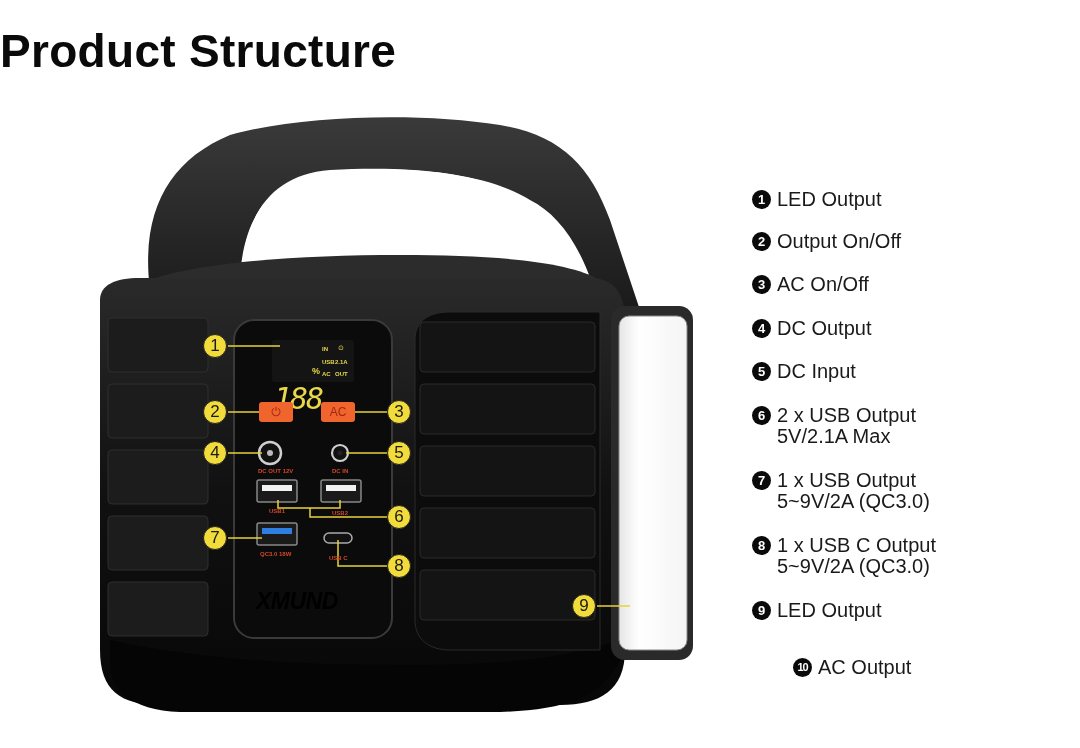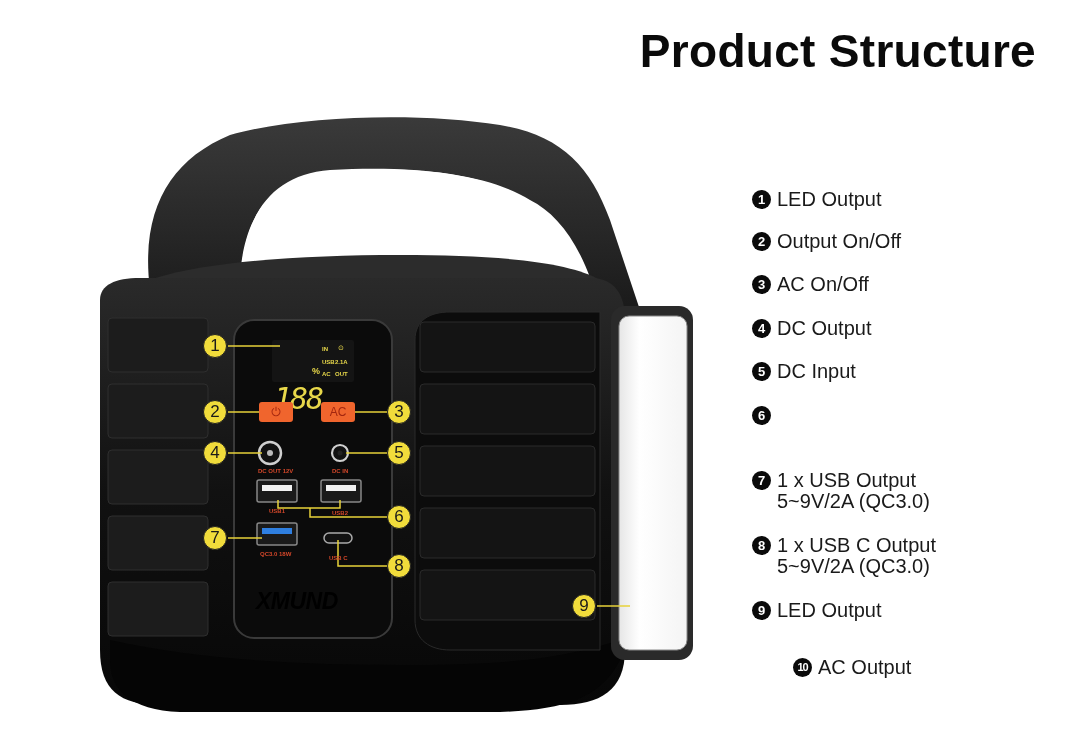--- a/index.html
+++ b/index.html
@@ -1,17 +1,17 @@
 <!DOCTYPE html>
 <html><head>
 <meta charset="utf-8">
 <style>
   html,body{margin:0;padding:0;background:#ffffff;}
   body{width:1080px;height:748px;position:relative;overflow:hidden;font-family:"Liberation Sans",sans-serif;}
-  .title{position:absolute;left:0;top:24px;width:1036px;text-align:right;font-weight:bold;font-size:46px;color:#0a0a0a;letter-spacing:0.3px;}
+  .title{position:absolute;left:0;top:24px;width:1036px;text-align:left;font-weight:bold;font-size:46px;color:#0a0a0a;letter-spacing:0.3px;}
   .device{position:absolute;left:0;top:0;width:740px;height:748px;}
   .legend{position:absolute;left:752px;top:0;width:320px;}
   .legend-item{position:absolute;left:0;display:flex;align-items:flex-start;font-size:20px;color:#1a1a1a;line-height:21px;}
   .num{display:inline-flex;width:19px;height:19px;border-radius:50%;background:#0a0a0a;color:#fff;font-size:13px;font-weight:bold;align-items:center;justify-content:center;margin-right:6px;margin-top:1px;flex-shrink:0;}
   .num.wide{font-size:11px;letter-spacing:-1px;}
   .sub{display:block;}
   .callout{position:absolute;width:24px;height:24px;border-radius:50%;background:#f1dc3b;border:1.5px solid #222;box-sizing:border-box;color:#1a1a1a;font-size:17px;display:flex;align-items:center;justify-content:center;font-family:"Liberation Sans",sans-serif;}
   .lcd-text{font-family:"DejaVu Sans Mono",monospace;}
   .port-label{position:absolute;color:#d2472a;font-size:6px;font-weight:bold;font-family:"Liberation Sans",sans-serif;}
   .brand{position:absolute;left:256px;top:588px;font-size:23px;font-weight:bold;font-style:italic;color:#000000;letter-spacing:-0.5px;font-family:Liberation Sans, sans-serif;}
@@ -159,20 +159,24 @@
   <div class="legend-item" style="top:318px;">
     <span class="num">4</span>
     <span>DC Output</span>
   </div>
   <div class="legend-item" style="top:361px;">
     <span class="num">5</span>
     <span>DC Input</span>
   </div>
   <div class="legend-item" style="top:405px;">
     <span class="num">6</span>
+    <span>
+      <span class="sub">2 x USB Output</span>
+      <span class="sub">5V/2.1A Max</span>
+    </span>
   </div>
   <div class="legend-item" style="top:470px;">
     <span class="num">7</span>
     <span>
       <span class="sub">1 x USB Output</span>
       <span class="sub">5~9V/2A (QC3.0)</span>
     </span>
   </div>
   <div class="legend-item" style="top:535px;">
     <span class="num">8</span>

